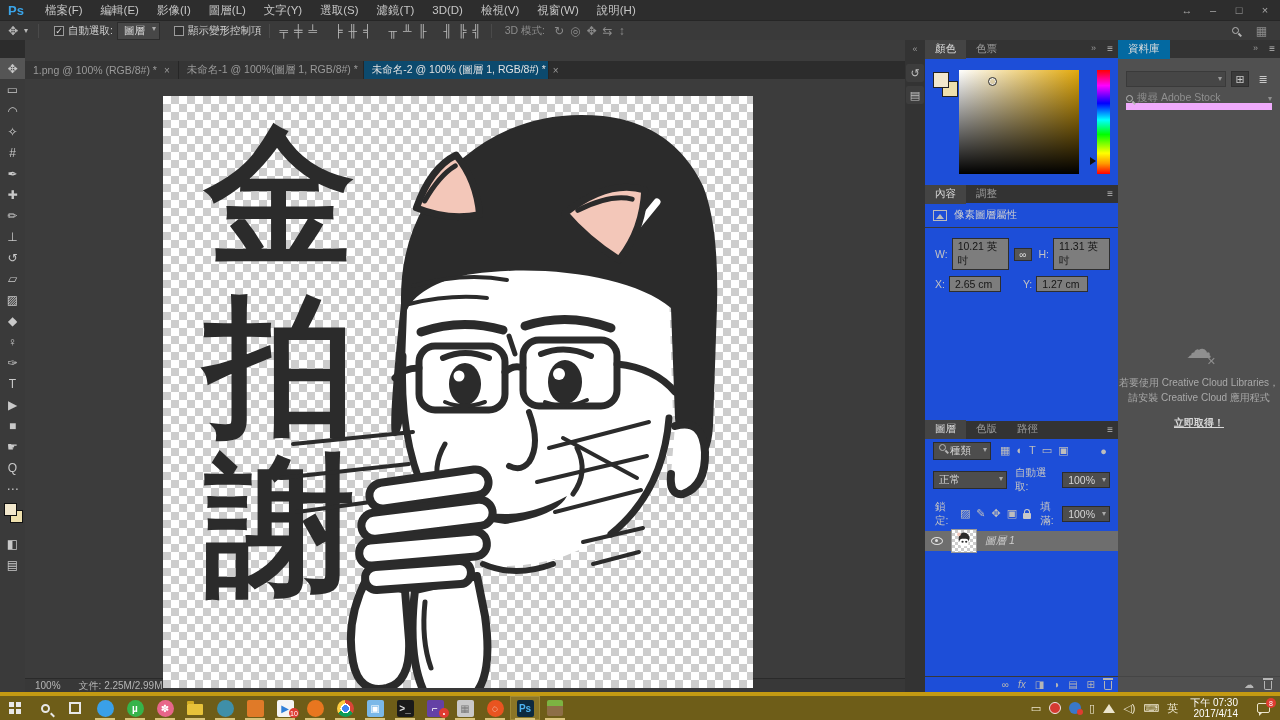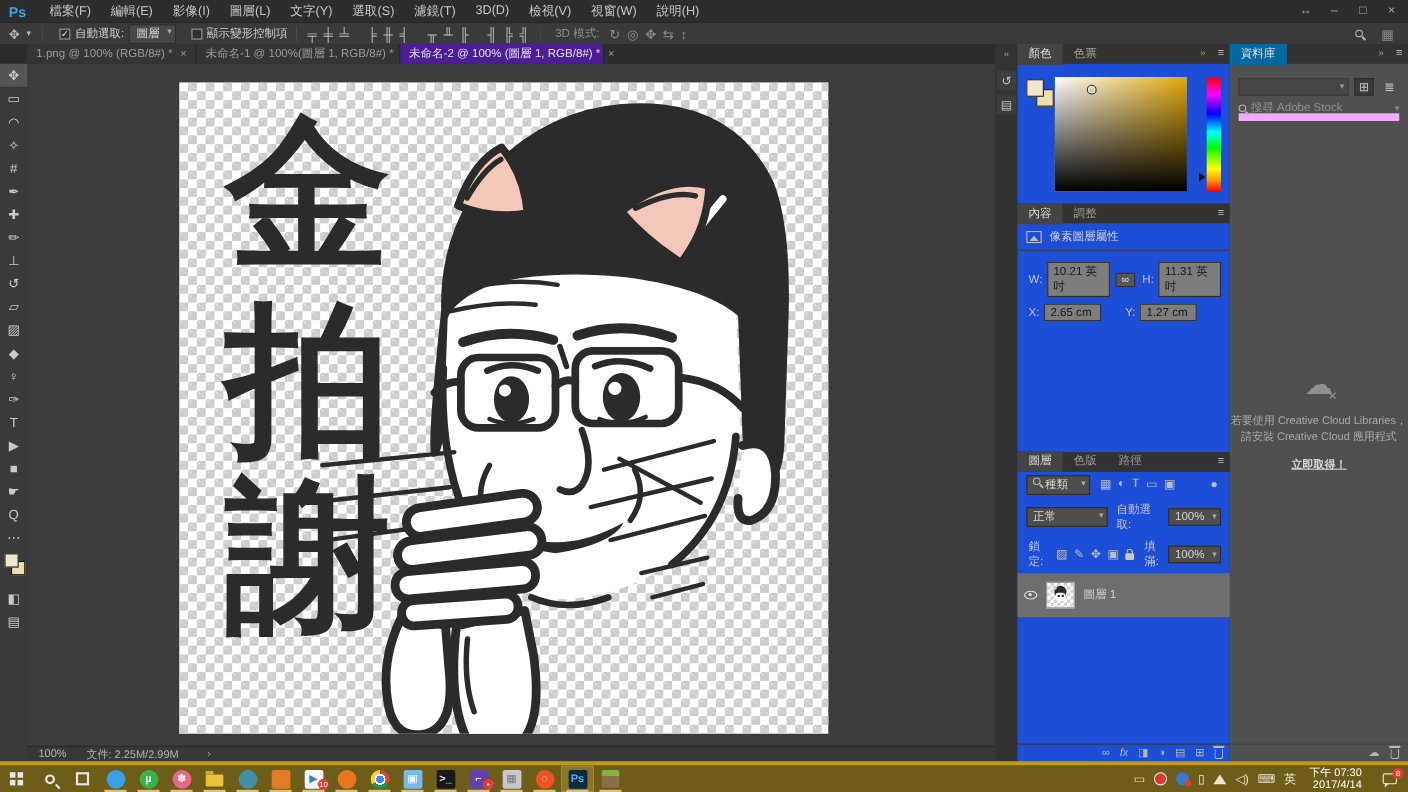--- a/index.html
+++ b/index.html
@@ -32,24 +32,24 @@
   
   #toolcol{width:25px;background:#3a3a3a;display:flex;flex-direction:column;}
   #toolcol .tspacer{height:18px;background:#2c2c2c;}
   .tool{height:21px;display:flex;align-items:center;justify-content:center;font-size:12px;color:#c9c9c9;}
   .tool.active{background:#555;}
   #swatches{position:relative;height:30px;margin:4px 0 0 2px;}
   #fg-swatch{position:absolute;left:2px;top:0;width:13px;height:13px;border:1px solid #111;z-index:2;}
   #bg-swatch{position:absolute;left:8px;top:7px;width:13px;height:13px;border:1px solid #111;}
   
   #docarea{flex:1;display:flex;flex-direction:column;background:#3c3c3c;position:relative;}
-  #tabbar{height:18px;background:#2c2c2c;display:flex;font-size:10.5px;}
+  #tabbar{height:18px;background:#2c2c2c;display:flex;font-size:10.5px;margin-top:21px;}
   .doctab{display:flex;align-items:center;padding:0 8px;background:#353535;color:#9a9a9a;
           border-right:1px solid #262626;max-width:185px;white-space:nowrap;}
-  .doctab.active{background:#4c1d95;color:#e2e2e2;}
+  .doctab.active{background:#0c4a6e;color:#e2e2e2;}
   .tab-close{margin-left:7px;font-size:10px;color:#9a9a9a;}
   #pasteboard{flex:1;position:relative;}
   #canvas{position:absolute;left:138px;top:17px;width:590px;height:592px;
           background-color:#fff;
           background-image:linear-gradient(45deg,#cdcdcd 25%,transparent 25%,transparent 75%,#cdcdcd 75%),
                            linear-gradient(45deg,#cdcdcd 25%,transparent 25%,transparent 75%,#cdcdcd 75%);
           background-size:16px 16px;background-position:0 0,8px 8px;}
   #canvas svg{position:absolute;left:0;top:0;}
   .ink-f{fill:var(--ink);}
   .ln{fill:none;stroke:var(--ink);stroke-linecap:round;stroke-linejoin:round;}
@@ -91,21 +91,21 @@
   .css-img{width:14px;height:11px;border:1px solid #bbb;margin-right:7px;position:relative;}
   .css-img:after{content:"";position:absolute;left:2px;bottom:1px;width:0;height:0;
                  border-left:4px solid transparent;border-right:4px solid transparent;border-bottom:5px solid #bbb;}
   .fldlab{color:#c3c3c3;margin:0 4px 0 2px;}
   .fld{background:#7d7d7d;color:#161616;padding:1px 5px;min-width:52px;border:1px solid #2e2e2e;}
   .linkbox{background:#565656;color:#ddd;padding:0 4px;margin:0 5px;border:1px solid #2e2e2e;font-size:10px;}
   #props-spacer{flex:1;}
   .fdd{background:#4d4d4d;border:1px solid #2c2c2c;color:#d6d6d6;padding:1px 14px 1px 5px;position:relative;}
   .fdd:after{content:"▾";position:absolute;right:3px;top:2px;font-size:8px;color:#aaa;}
   .lyr-icon{color:#bdbdbd;font-size:11px;margin:0 3px;}
-  #layer-row{display:flex;align-items:center;background:#6e6e6e;height:40px;padding:0 6px;flex:none;}
+  #layer-row{display:flex;align-items:center;background:#6e6e6e;height:20px;padding:0 6px;flex:none;font-style:italic;}
   .css-eye{display:inline-block;width:12px;height:8px;border:1.5px solid #e0e0e0;border-radius:50%;
            position:relative;margin-right:8px;}
   .css-eye:after{content:"";position:absolute;left:3px;top:1.5px;width:3px;height:3px;background:#e0e0e0;border-radius:50%;}
   #layer-thumb{width:26px;height:24px;border:1px solid #999;margin-right:8px;
           background-color:#fff;
           background-image:linear-gradient(45deg,#ccc 25%,transparent 25%,transparent 75%,#ccc 75%),
                            linear-gradient(45deg,#ccc 25%,transparent 25%,transparent 75%,#ccc 75%);
           background-size:6px 6px;background-position:0 0,3px 3px;}
   #layers-spacer{flex:1;}
   #layers-bottom{height:16px;border-top:1px solid #383838;display:flex;align-items:center;

